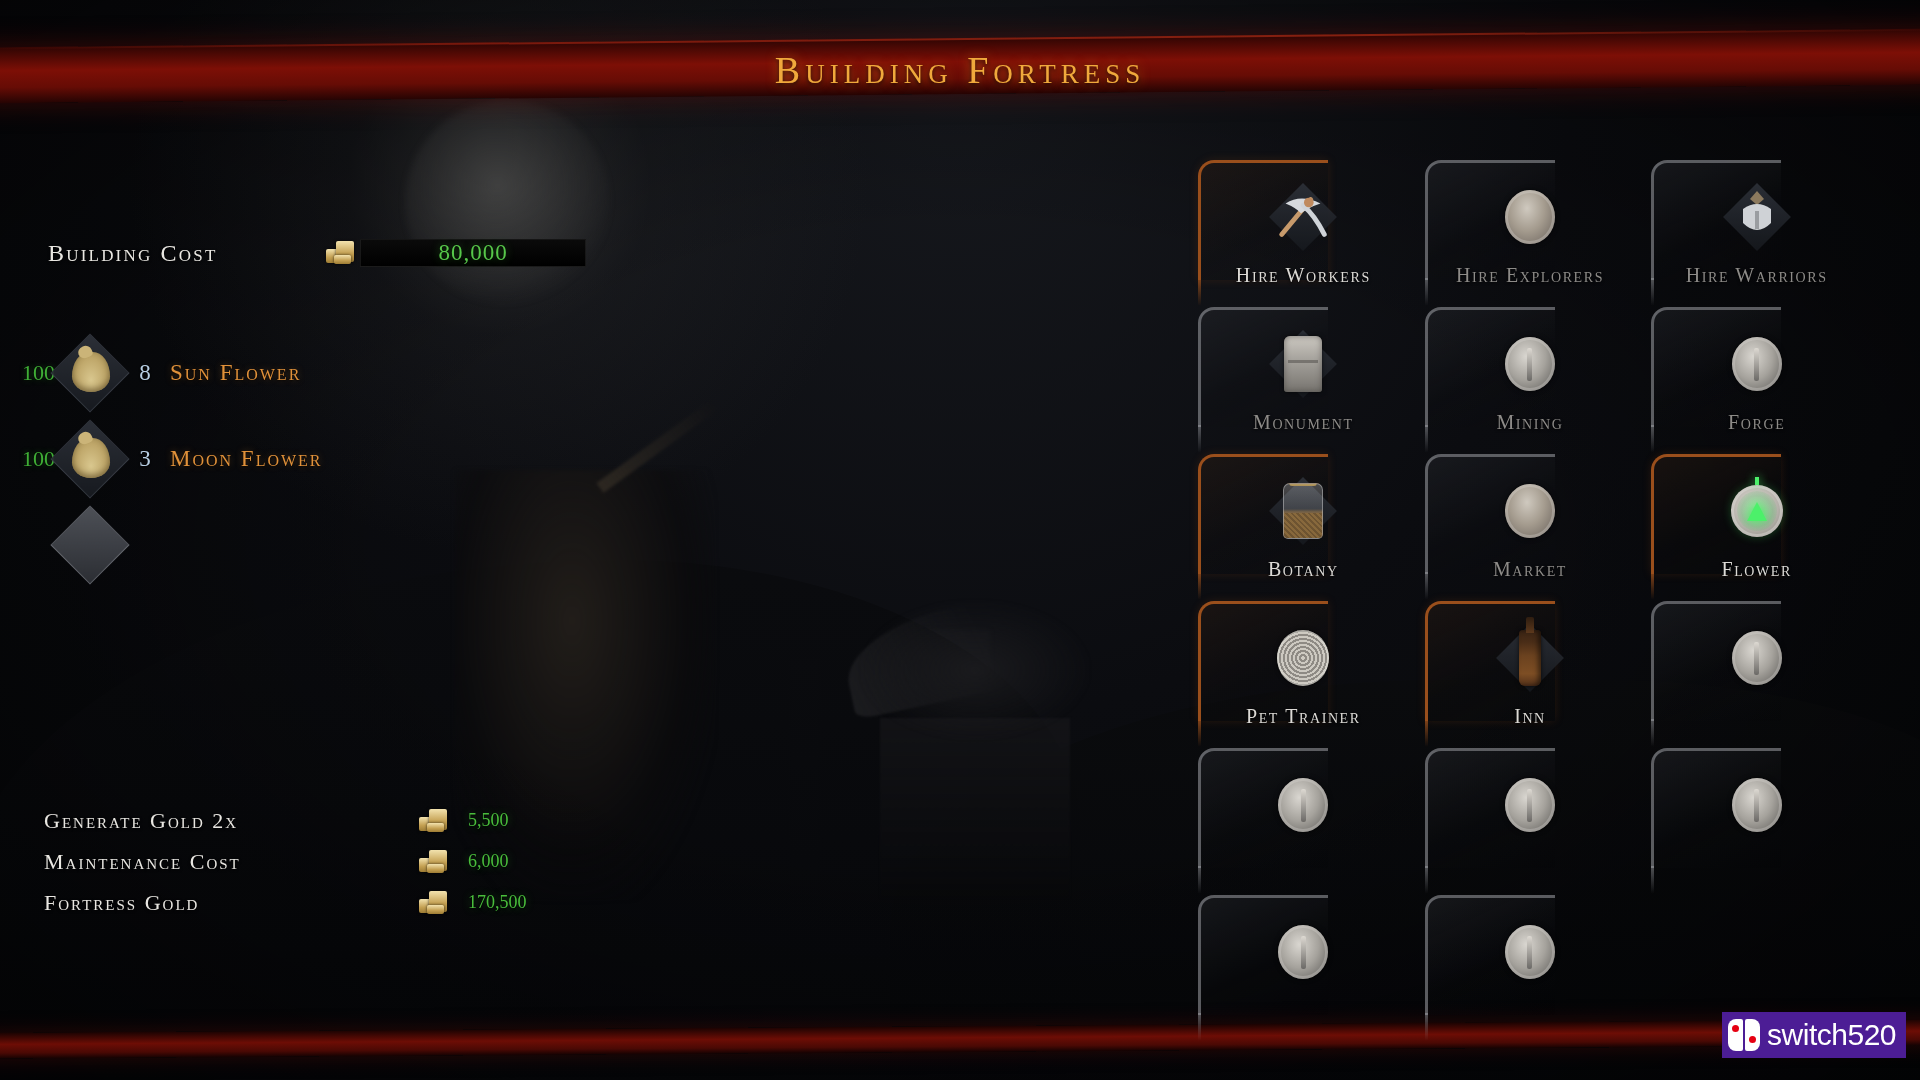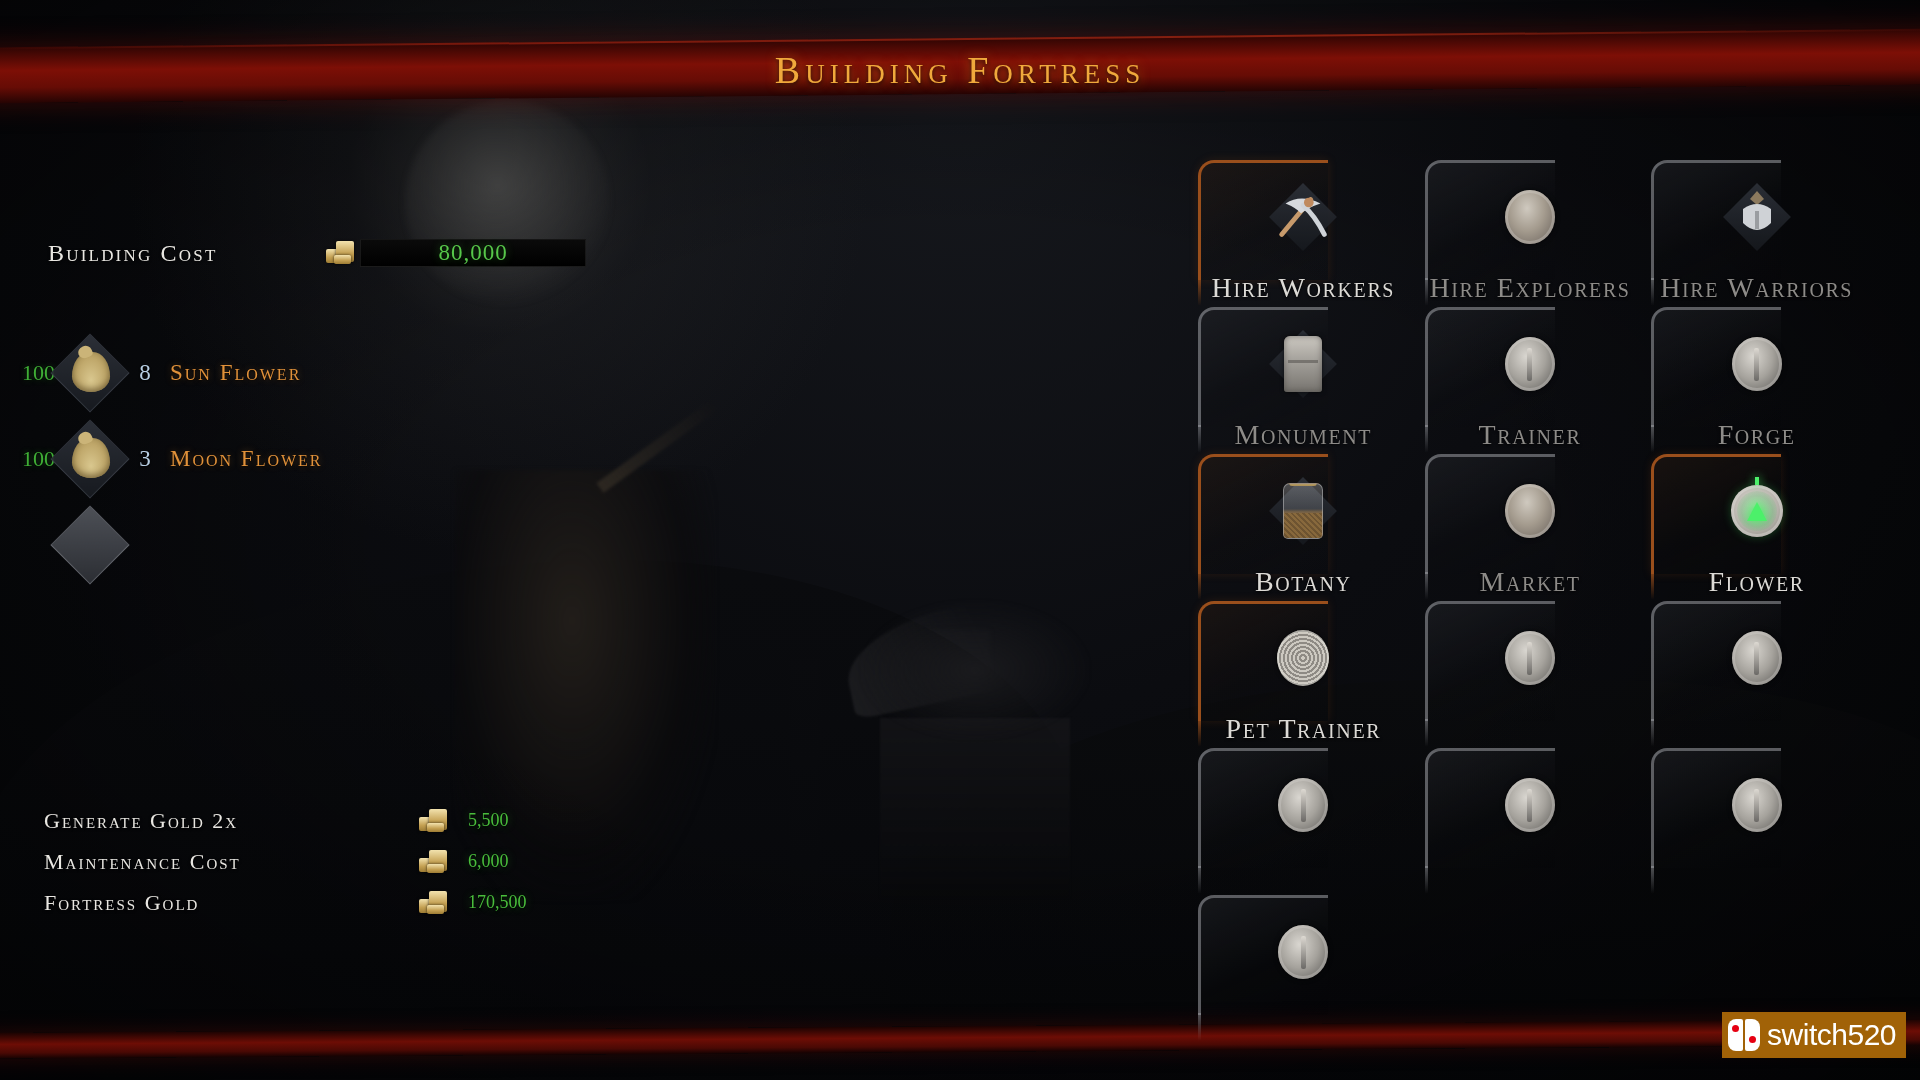--- a/index.html
+++ b/index.html
@@ -350,22 +350,22 @@
   }
   .icon-diamond {
     position: absolute;
     left: 50%; top: 50%;
     width: 48px; height: 48px;
     margin: -24px 0 0 -24px;
     transform: rotate(45deg);
     background: linear-gradient(135deg, rgba(46,50,58,0.88), rgba(22,25,30,0.88));
   }
   .card-label {
-    margin-top: 20px;
-    font-size: 28px;
+    margin-top: 12px;
+    font-size: 20px;
     font-variant: small-caps;
     letter-spacing: 1.6px;
     color: #dcdad6;
     text-shadow: 0 1px 3px rgba(0,0,0,0.95);
     white-space: nowrap;
     z-index: 2;
   }
   .card.dim .card-label { color: #8d8b88; }
 
   
@@ -484,21 +484,21 @@
     width: 40px; height: 56px;
   }
 
   
   .watermark {
     position: absolute;
     right: 14px; bottom: 22px;
     height: 46px;
     display: flex;
     align-items: center;
-    background: #a16207;
+    background: #4c1d95;
     padding: 0 10px 0 6px;
     z-index: 40;
   }
   .wm-joycon { display: flex; gap: 2px; margin-right: 7px; }
   .wm-l, .wm-r {
     width: 15px; height: 32px;
     background: #fff;
     position: relative;
   }
   .wm-l { border-radius: 8px 2px 2px 8px; }
@@ -655,21 +655,21 @@
           <span class="icon-diamond"></span>
           <span class="ic ic-monument"></span>
         </span>
         <span class="card-label">Monument</span>
       </div>
       <div class="card dim">
         <span class="card-frame"></span>
         <span class="icon-wrap">
           <span class="ic ic-coin"></span>
         </span>
-        <span class="card-label">Trainer</span>
+        <span class="card-label">Mining</span>
       </div>
       <div class="card dim">
         <span class="card-frame"></span>
         <span class="icon-wrap">
           <span class="ic ic-coin"></span>
         </span>
         <span class="card-label">Forge</span>
       </div>
       <div class="card active">
         <span class="card-frame"></span>
@@ -695,20 +695,28 @@
           </span>
         </span>
         <span class="card-label">Flower</span>
       </div>
       <div class="card active">
         <span class="card-frame"></span>
         <span class="icon-wrap">
           <span class="ic ic-spiral"></span>
         </span>
         <span class="card-label">Pet Trainer</span>
+      </div>
+      <div class="card active">
+        <span class="card-frame"></span>
+        <span class="icon-wrap">
+          <span class="icon-diamond"></span>
+          <span class="ic ic-bottle"></span>
+        </span>
+        <span class="card-label">Inn</span>
       </div>
       <div class="card dim">
         <span class="card-frame"></span>
         <span class="icon-wrap">
           <span class="ic ic-coin"></span>
         </span>
         <span class="card-label"></span>
       </div>
       <div class="card dim">
         <span class="card-frame"></span>

